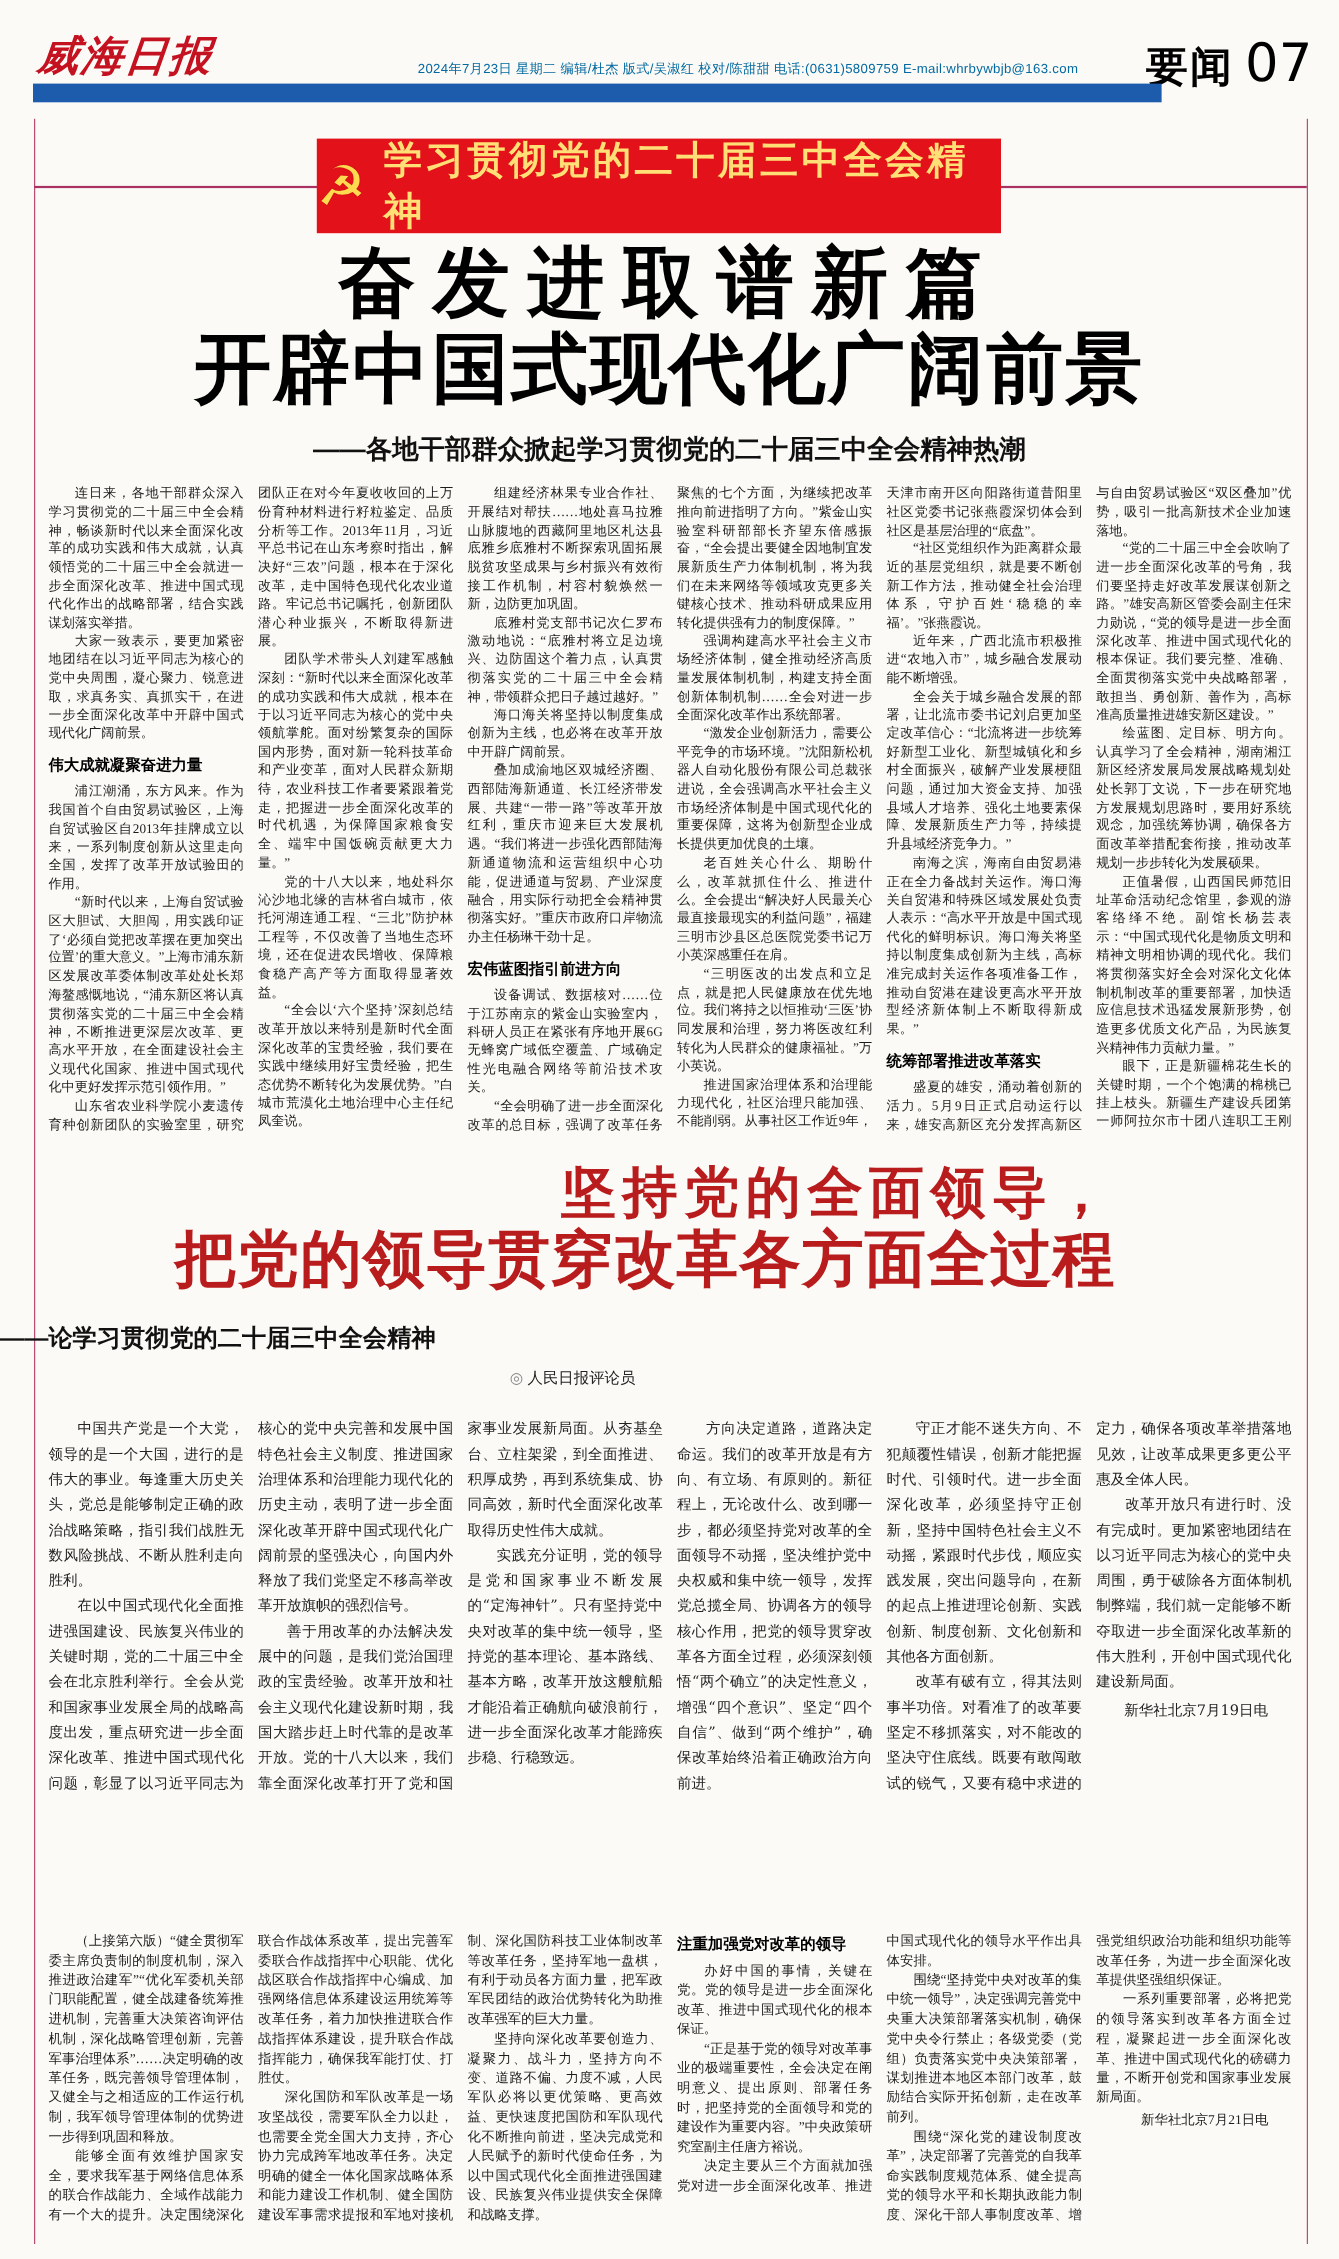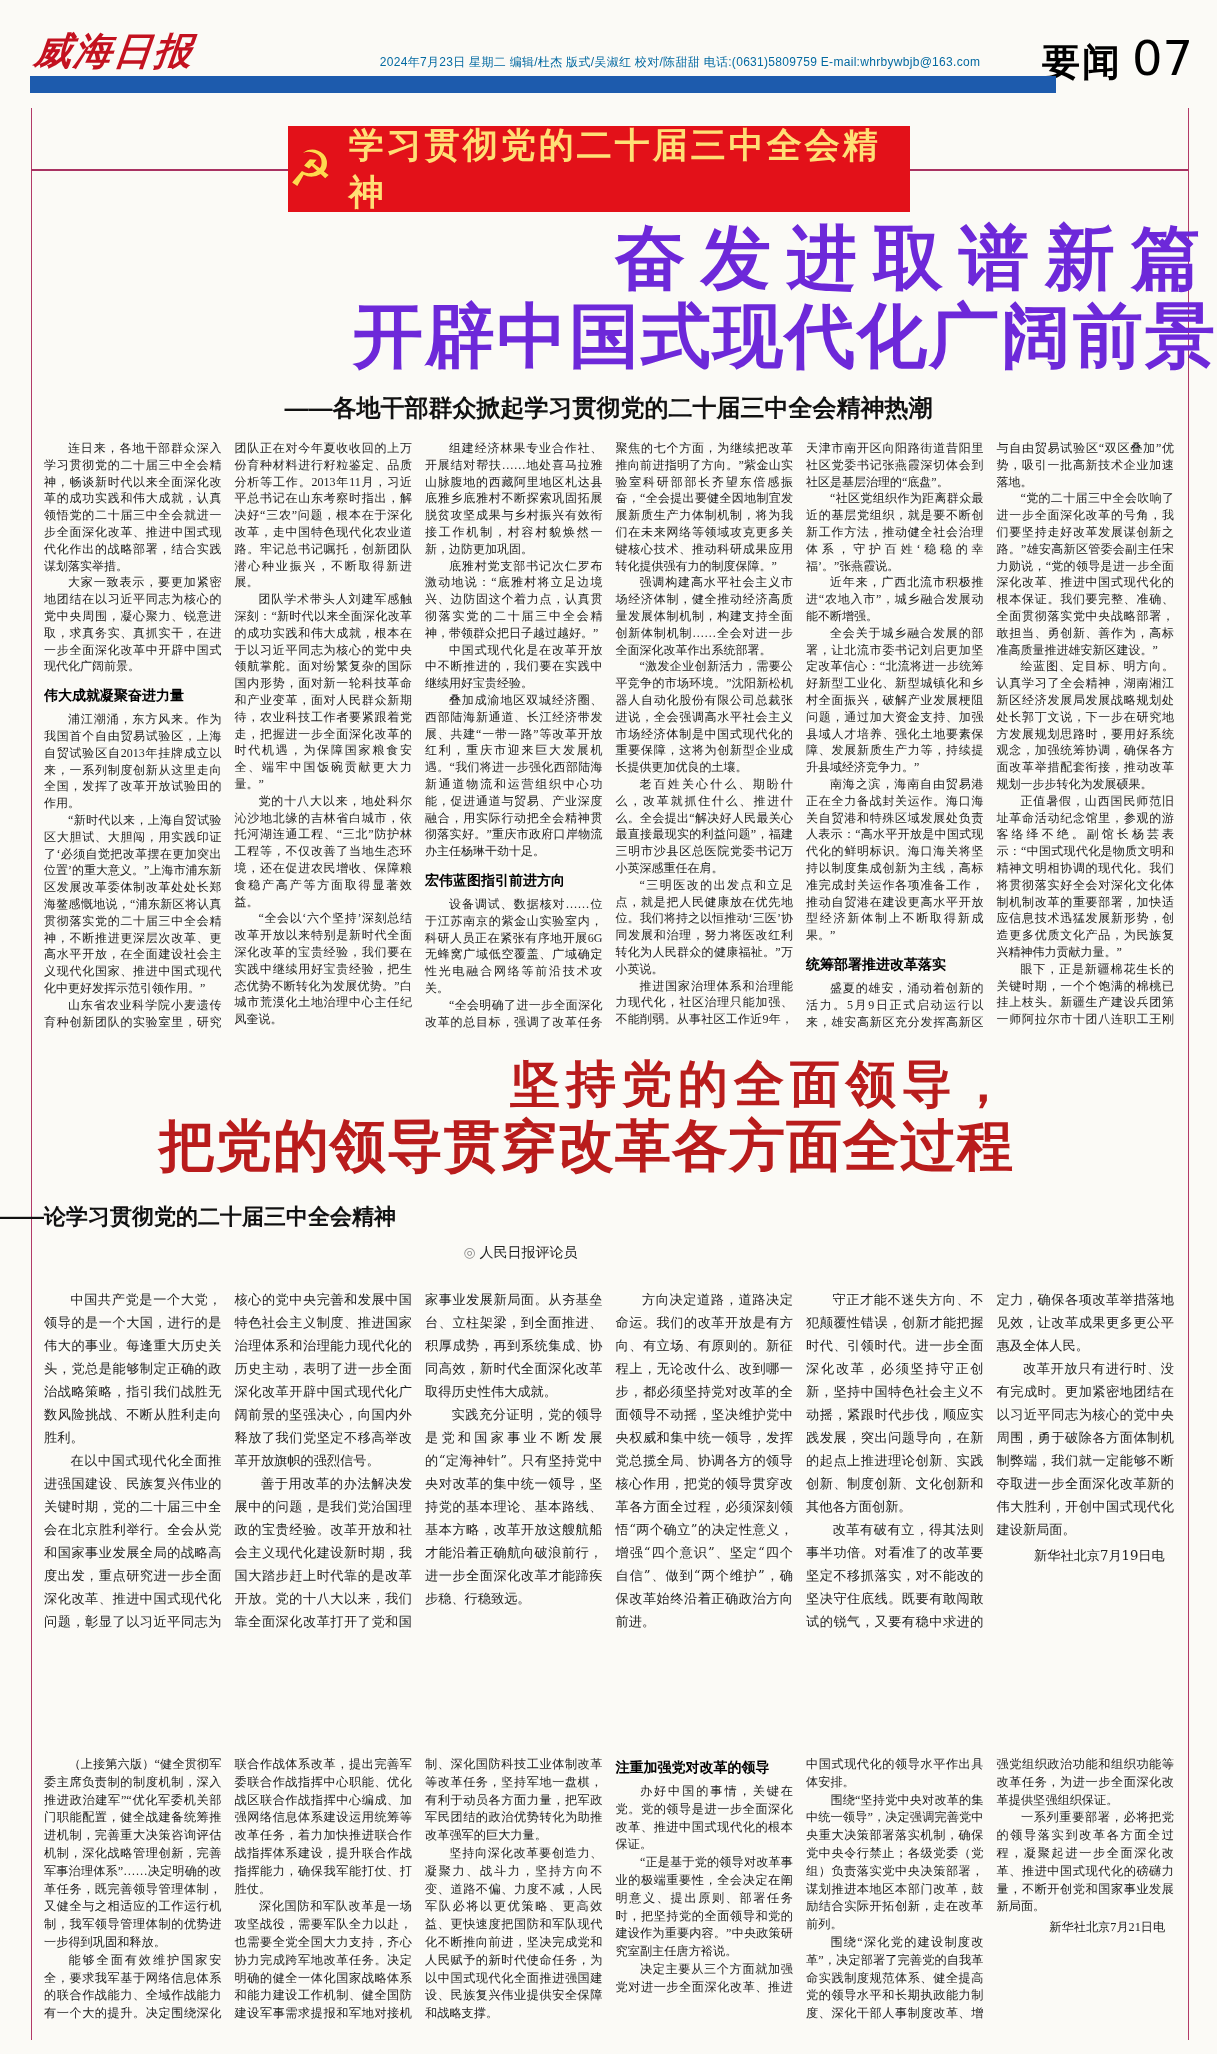--- a/index.html
+++ b/index.html
@@ -20,33 +20,33 @@
          border-left:1px solid #b23a68;border-right:1px solid #b23a68;pointer-events:none;}
   .banner-rule{position:absolute;left:31px;top:169px;width:1157px;height:2px;background:#a93262;}
 
   
   .banner{position:absolute;left:288px;top:126px;width:622px;height:86px;background:#e31119;
           display:flex;align-items:center;justify-content:center;gap:16px;}
   .banner .emblem{font-size:50px;color:#ffd94f;line-height:1;text-shadow:0 0 1px #a00;}
   .banner .btxt{font-size:35px;font-weight:bold;color:#ffdf76;letter-spacing:3px;font-family:"Liberation Sans",sans-serif;}
 
   
-  .a1-title{position:absolute;left:0;top:220px;width:1217px;text-align:right;
-            font-family:"Liberation Serif","DejaVu Serif",serif;font-weight:900;color:#6d28d9;line-height:1.12;}
+  .a1-title{position:absolute;left:0;top:220px;width:1217px;text-align:center;
+            font-family:"Liberation Serif","DejaVu Serif",serif;font-weight:900;color:#000000;line-height:1.12;}
   .a1-title .t1{font-size:70px;letter-spacing:16px;}
   .a1-title .t2{font-size:70px;letter-spacing:2px;}
   .a1-subtitle{position:absolute;left:0;top:392px;width:1217px;text-align:center;font-size:24px;font-weight:bold;color:#111;}
 
   
   .colbody{position:absolute;left:44px;width:1130px;column-gap:13px;column-count:6;
            text-align:justify;overflow:hidden;color:#1c1c1c;}
   .colbody p.p{margin:0;text-indent:2em;}
   .colbody h3.h{font-size:14px;font-weight:bold;font-family:"Liberation Sans",sans-serif;
                 margin:9px 0 5px;line-height:22px;text-indent:0;break-after:avoid;color:#000;}
-  .colbody p.sign{margin:3px 4px 0;text-indent:0;text-align:right;padding-right:.4em;}
+  .colbody p.sign{margin:3px 16px 0;text-indent:0;text-align:right;padding-right:.4em;}
 
   .a1-body{top:440px;height:600px;font-size:12px;line-height:16.8px;font-family:"Liberation Serif","DejaVu Serif",serif;}
 
   
   .a2-title{position:absolute;left:0;top:1056px;width:1014px;text-align:right;
             font-family:"Liberation Serif","DejaVu Serif",serif;font-weight:900;color:#b91c1c;line-height:1.15;}
   .a2-title .t1{font-size:50px;letter-spacing:6px;}
   .a2-title .t2{font-size:56px;letter-spacing:1px;}
   .a2-subtitle{position:absolute;left:0;top:1202px;width:1217px;text-align:left;font-size:22px;font-weight:bold;color:#111;}
   .a2-byline{position:absolute;left:0;top:1244px;width:1041px;text-align:center;font-size:14px;color:#222;}
@@ -90,21 +90,21 @@
       <p class="p">大家一致表示，要更加紧密地团结在以习近平同志为核心的党中央周围，凝心聚力、锐意进取，求真务实、真抓实干，在进一步全面深化改革中开辟中国式现代化广阔前景。</p>
       <h3 class="h">伟大成就凝聚奋进力量</h3>
       <p class="p">浦江潮涌，东方风来。作为我国首个自由贸易试验区，上海自贸试验区自2013年挂牌成立以来，一系列制度创新从这里走向全国，发挥了改革开放试验田的作用。</p>
       <p class="p">“新时代以来，上海自贸试验区大胆试、大胆闯，用实践印证了‘必须自觉把改革摆在更加突出位置’的重大意义。”上海市浦东新区发展改革委体制改革处处长郑海鳌感慨地说，“浦东新区将认真贯彻落实党的二十届三中全会精神，不断推进更深层次改革、更高水平开放，在全面建设社会主义现代化国家、推进中国式现代化中更好发挥示范引领作用。”</p>
       <p class="p">山东省农业科学院小麦遗传育种创新团队的实验室里，研究团队正在对今年夏收收回的上万份育种材料进行籽粒鉴定、品质分析等工作。2013年11月，习近平总书记在山东考察时指出，解决好“三农”问题，根本在于深化改革，走中国特色现代化农业道路。牢记总书记嘱托，创新团队潜心种业振兴，不断取得新进展。</p>
       <p class="p">团队学术带头人刘建军感触深刻：“新时代以来全面深化改革的成功实践和伟大成就，根本在于以习近平同志为核心的党中央领航掌舵。面对纷繁复杂的国际国内形势，面对新一轮科技革命和产业变革，面对人民群众新期待，农业科技工作者要紧跟着党走，把握进一步全面深化改革的时代机遇，为保障国家粮食安全、端牢中国饭碗贡献更大力量。”</p>
       <p class="p">党的十八大以来，地处科尔沁沙地北缘的吉林省白城市，依托河湖连通工程、“三北”防护林工程等，不仅改善了当地生态环境，还在促进农民增收、保障粮食稳产高产等方面取得显著效益。</p>
       <p class="p">“全会以‘六个坚持’深刻总结改革开放以来特别是新时代全面深化改革的宝贵经验，我们要在实践中继续用好宝贵经验，把生态优势不断转化为发展优势。”白城市荒漠化土地治理中心主任纪凤奎说。</p>
       <p class="p">组建经济林果专业合作社、开展结对帮扶……地处喜马拉雅山脉腹地的西藏阿里地区札达县底雅乡底雅村不断探索巩固拓展脱贫攻坚成果与乡村振兴有效衔接工作机制，村容村貌焕然一新，边防更加巩固。</p>
       <p class="p">底雅村党支部书记次仁罗布激动地说：“底雅村将立足边境兴、边防固这个着力点，认真贯彻落实党的二十届三中全会精神，带领群众把日子越过越好。”</p>
-      <p class="p">中国式现代化是在改革开放中不断推进的，我们要在实践中继续用好宝贵经验。</p>
+      <p class="p">海口海关将坚持以制度集成创新为主线，也必将在改革开放中开辟广阔前景。</p>
       <p class="p">叠加成渝地区双城经济圈、西部陆海新通道、长江经济带发展、共建“一带一路”等改革开放红利，重庆市迎来巨大发展机遇。“我们将进一步强化西部陆海新通道物流和运营组织中心功能，促进通道与贸易、产业深度融合，用实际行动把全会精神贯彻落实好。”重庆市政府口岸物流办主任杨琳干劲十足。</p>
       <h3 class="h">宏伟蓝图指引前进方向</h3>
       <p class="p">设备调试、数据核对……位于江苏南京的紫金山实验室内，科研人员正在紧张有序地开展6G无蜂窝广域低空覆盖、广域确定性光电融合网络等前沿技术攻关。</p>
       <p class="p">“全会明确了进一步全面深化改革的总目标，强调了改革任务聚焦的七个方面，为继续把改革推向前进指明了方向。”紫金山实验室科研部部长齐望东倍感振奋，“全会提出要健全因地制宜发展新质生产力体制机制，将为我们在未来网络等领域攻克更多关键核心技术、推动科研成果应用转化提供强有力的制度保障。”</p>
       <p class="p">强调构建高水平社会主义市场经济体制，健全推动经济高质量发展体制机制，构建支持全面创新体制机制……全会对进一步全面深化改革作出系统部署。</p>
       <p class="p">“激发企业创新活力，需要公平竞争的市场环境。”沈阳新松机器人自动化股份有限公司总裁张进说，全会强调高水平社会主义市场经济体制是中国式现代化的重要保障，这将为创新型企业成长提供更加优良的土壤。</p>
       <p class="p">老百姓关心什么、期盼什么，改革就抓住什么、推进什么。全会提出“解决好人民最关心最直接最现实的利益问题”，福建三明市沙县区总医院党委书记万小英深感重任在肩。</p>
       <p class="p">“三明医改的出发点和立足点，就是把人民健康放在优先地位。我们将持之以恒推动‘三医’协同发展和治理，努力将医改红利转化为人民群众的健康福祉。”万小英说。</p>
       <p class="p">推进国家治理体系和治理能力现代化，社区治理只能加强、不能削弱。从事社区工作近9年，天津市南开区向阳路街道昔阳里社区党委书记张燕霞深切体会到社区是基层治理的“底盘”。</p>
       <p class="p">“社区党组织作为距离群众最近的基层党组织，就是要不断创新工作方法，推动健全社会治理体系，守护百姓‘稳稳的幸福’。”张燕霞说。</p>

